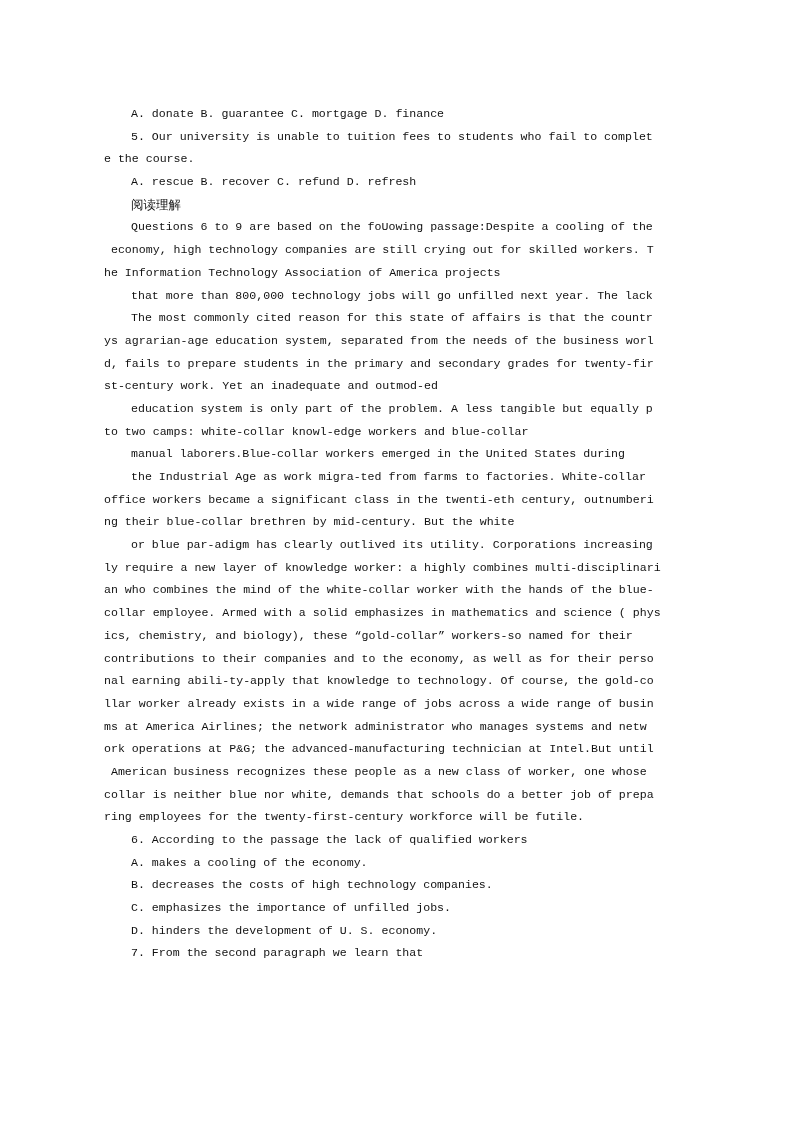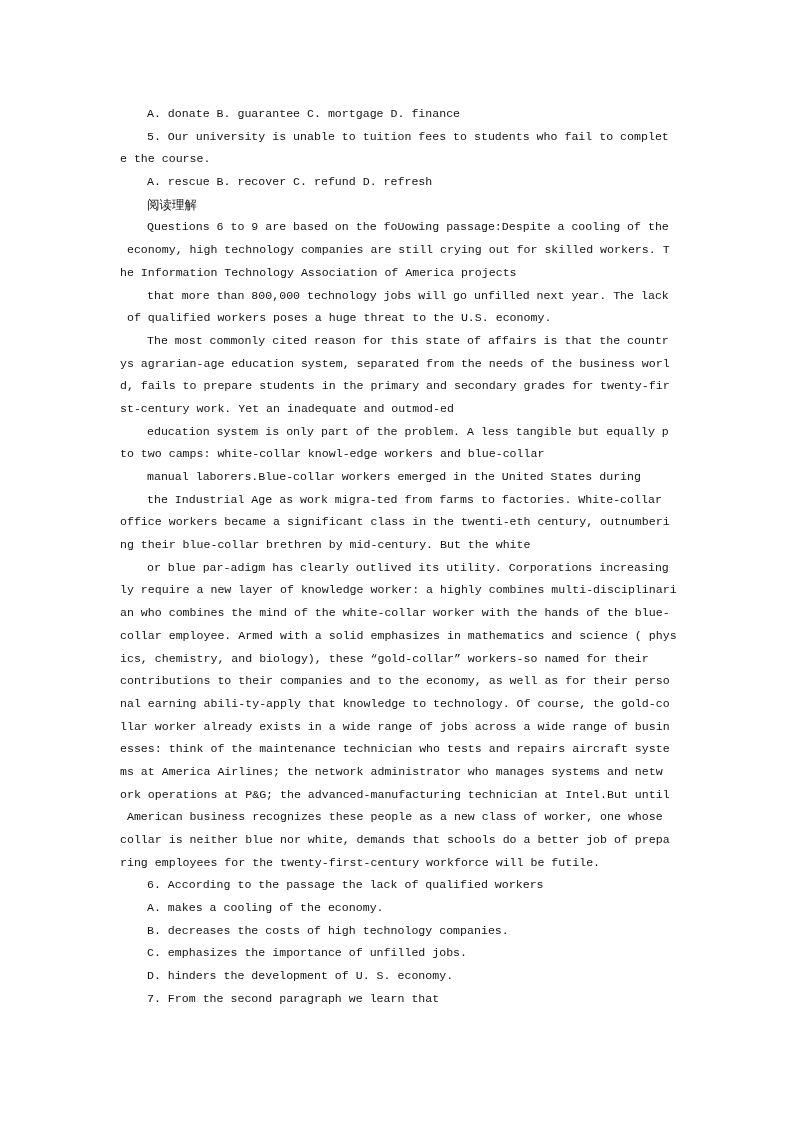--- a/index.html
+++ b/index.html
@@ -10,21 +10,21 @@
     body {
       width: 794px;
       height: 1123px;
       position: relative;
       overflow: hidden;
       font-family: "Liberation Mono", "DejaVu Sans Mono", monospace;
       color: #111111;
     }
     .page {
       position: absolute;
-      left: 120px;
+      left: 104px;
       top: 103px;
       width: 556px;
     }
     .line {
       height: 22.7px;
       line-height: 22.7px;
       font-size: 11.6px;
       white-space: pre;
       letter-spacing: 0px;
     }
@@ -43,40 +43,38 @@
 <div class="page">
   <div class="line indent">A. donate B. guarantee C. mortgage D. finance</div>
   <div class="line indent">5. Our university is unable to tuition fees to students who fail to complet</div>
   <div class="line">e the course.</div>
   <div class="line indent">A. rescue B. recover C. refund D. refresh</div>
   <div class="line indent heading">阅读理解</div>
   <div class="line indent">Questions 6 to 9 are based on the foUowing passage:Despite a cooling of the</div>
   <div class="line"> economy, high technology companies are still crying out for skilled workers. T</div>
   <div class="line">he Information Technology Association of America projects</div>
   <div class="line indent">that more than 800,000 technology jobs will go unfilled next year. The lack</div>
-  <div class="line"> of qualified workers poses a huge threat to the U.S. economy.</div>
   <div class="line indent">The most commonly cited reason for this state of affairs is that the countr</div>
   <div class="line">ys agrarian-age education system, separated from the needs of the business worl</div>
   <div class="line">d, fails to prepare students in the primary and secondary grades for twenty-fir</div>
   <div class="line">st-century work. Yet an inadequate and outmod-ed</div>
   <div class="line indent">education system is only part of the problem. A less tangible but equally p</div>
   <div class="line">to two camps: white-collar knowl-edge workers and blue-collar</div>
   <div class="line indent">manual laborers.Blue-collar workers emerged in the United States during</div>
   <div class="line indent">the Industrial Age as work migra-ted from farms to factories. White-collar</div>
   <div class="line">office workers became a significant class in the twenti-eth century, outnumberi</div>
   <div class="line">ng their blue-collar brethren by mid-century. But the white</div>
   <div class="line indent">or blue par-adigm has clearly outlived its utility. Corporations increasing</div>
   <div class="line">ly require a new layer of knowledge worker: a highly combines multi-disciplinari</div>
   <div class="line">an who combines the mind of the white-collar worker with the hands of the blue-</div>
   <div class="line">collar employee. Armed with a solid emphasizes in mathematics and science ( phys</div>
   <div class="line">ics, chemistry, and biology), these “gold-collar” workers-so named for their</div>
   <div class="line">contributions to their companies and to the economy, as well as for their perso</div>
   <div class="line">nal earning abili-ty-apply that knowledge to technology. Of course, the gold-co</div>
   <div class="line">llar worker already exists in a wide range of jobs across a wide range of busin</div>
-  <div class="line">esses: think of the maintenance technician who tests and repairs aircraft syste</div>
   <div class="line">ms at America Airlines; the network administrator who manages systems and netw</div>
   <div class="line">ork operations at P&amp;G; the advanced-manufacturing technician at Intel.But until</div>
   <div class="line"> American business recognizes these people as a new class of worker, one whose</div>
   <div class="line">collar is neither blue nor white, demands that schools do a better job of prepa</div>
   <div class="line">ring employees for the twenty-first-century workforce will be futile.</div>
   <div class="line indent">6. According to the passage the lack of qualified workers</div>
   <div class="line indent">A. makes a cooling of the economy.</div>
   <div class="line indent">B. decreases the costs of high technology companies.</div>
   <div class="line indent">C. emphasizes the importance of unfilled jobs.</div>
   <div class="line indent">D. hinders the development of U. S. economy.</div>

